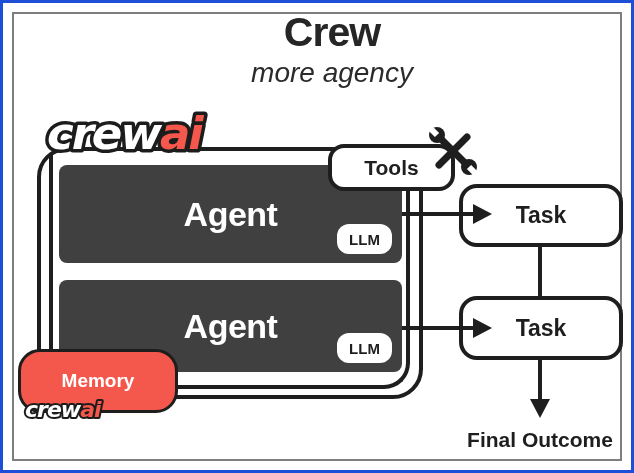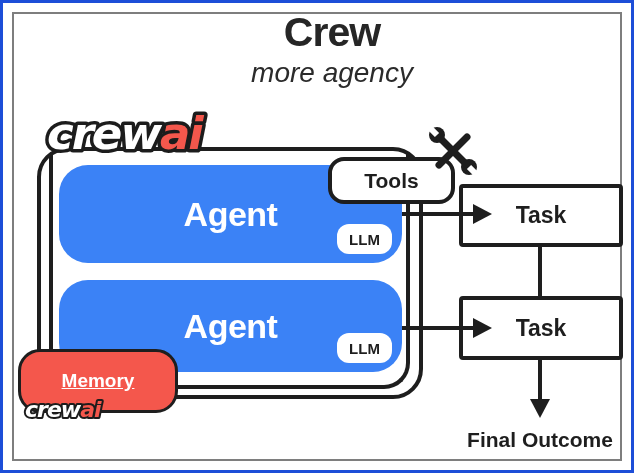--- a/index.html
+++ b/index.html
@@ -38,21 +38,21 @@
   }
   .inner-u {
     position: absolute; left: 46px; top: 150px; width: 361px; height: 236px;
     border: 4px solid #1e1e1e; border-top: none;
     border-radius: 0 0 26px 26px;
     z-index: 1;
   }
 
   .agent {
     position: absolute; left: 56px; width: 343px;
-    background: #3b82f6; border-radius: 29px;
+    background: #404040; border-radius: 8px;
     z-index: 2;
     display: flex; align-items: center; justify-content: center;
   }
   .agent-1 { top: 162px; height: 98px; }
   .agent-2 { top: 277px; height: 92px; }
   .agent-label {
     color: #ffffff; font-size: 34px; font-weight: bold; letter-spacing: -0.5px;
   }
   .llm-badge {
     position: absolute; right: 10px; bottom: 9px;
@@ -61,27 +61,26 @@
     display: flex; align-items: center; justify-content: center;
     font-size: 15px; font-weight: bold; color: #1e1e1e;
   }
 
   .tools-box {
     position: absolute; left: 325px; top: 141px; width: 127px; height: 47px;
     background: #ffffff; border: 4px solid #1e1e1e; border-radius: 16px;
     display: flex; align-items: center; justify-content: center;
     font-size: 21px; font-weight: bold; color: #1e1e1e;
     z-index: 6;
-    margin-top: 13px;
   }
   .tools-icon { position: absolute; left: 421px; top: 119px; z-index: 7; }
 
   .task-box {
     position: absolute; left: 456px; width: 164px;
-    background: #ffffff; border: 4px solid #1e1e1e; border-radius: 4px;
+    background: #ffffff; border: 4px solid #1e1e1e; border-radius: 18px;
     display: flex; align-items: center; justify-content: center;
     font-size: 23px; font-weight: bold; color: #1e1e1e;
     z-index: 2;
   }
   .task-1 { top: 181px; height: 63px; }
   .task-2 { top: 293px; height: 64px; }
 
   .h-line { position: absolute; height: 4px; background: #1e1e1e; z-index: 5; }
   .v-line { position: absolute; width: 4px; background: #1e1e1e; }
   .arrow-line-1 { left: 399px; top: 209px; width: 74px; }
@@ -106,21 +105,20 @@
     text-align: center;
     font-size: 21px; font-weight: bold; color: #1e1e1e;
   }
 
   .memory-box {
     position: absolute; left: 15px; top: 346px; width: 160px; height: 64px;
     background: #f4574c; border: 3px solid #1e1e1e; border-radius: 22px;
     display: flex; align-items: center; justify-content: center;
     font-size: 19px; font-weight: bold; color: #ffffff;
     z-index: 6;
-    text-decoration: underline;
   }
 
   .logo-main  { position: absolute; left: 40px; top: 100px; z-index: 7; }
   .logo-small { position: absolute; left: 20px; top: 391px; z-index: 7; }
   .logo-text {
     font-family: "DejaVu Sans", sans-serif;
     font-weight: bold; font-style: italic;
   }
 </style>
 </head>

